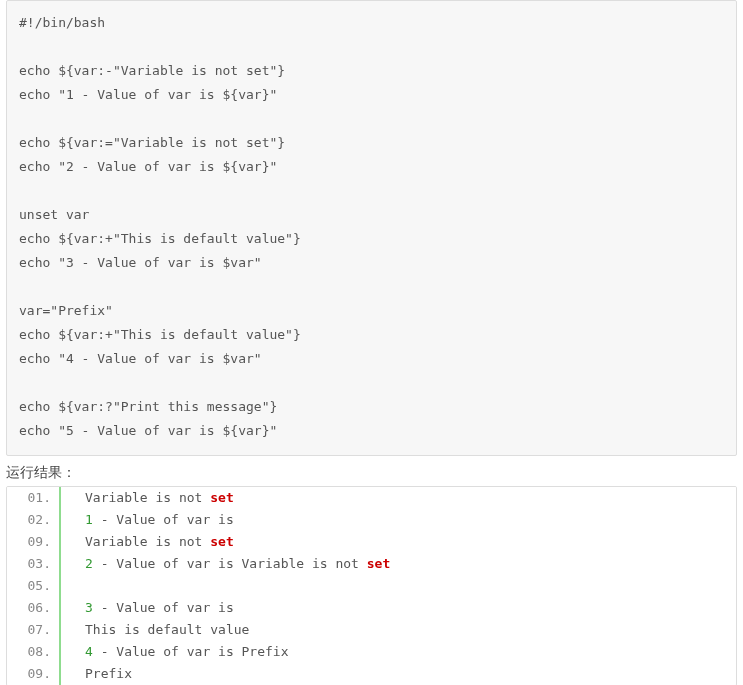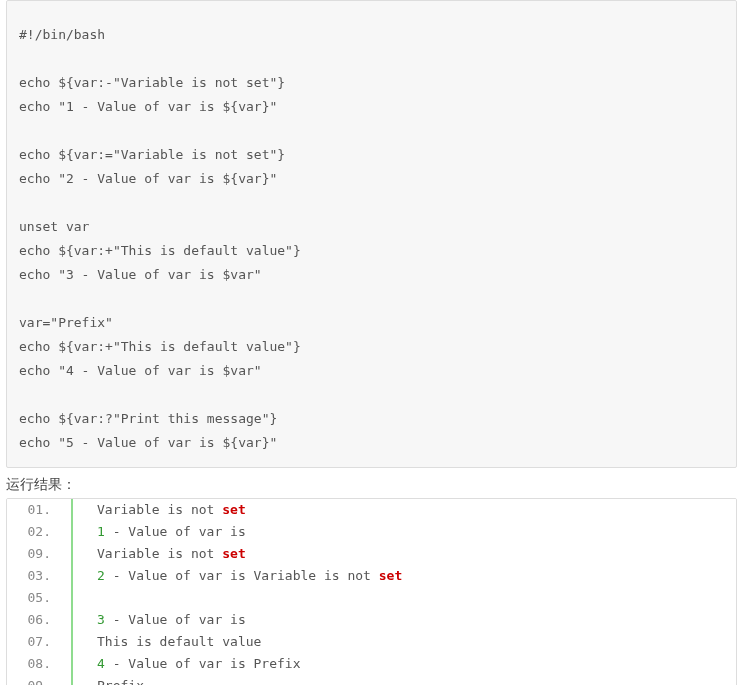--- a/index.html
+++ b/index.html
@@ -11,21 +11,21 @@
     background: #fff;
   }
   .page {
     width: 743px;
     box-sizing: border-box;
     padding: 0 6px 10px 6px;
   }
   .code-box {
     border: 1px solid #ddd;
     background: #f7f7f7;
-    padding: 22px 12px 12px 12px;
+    padding: 10px 12px 12px 12px;
     border-radius: 2px;
     font-family: SimSun, "PMingLiU", "宋体", monospace;
     font-size: 13px;
     line-height: 24px;
     white-space: pre;
     color: #555;
     margin-bottom: 6px;
     overflow: hidden;
   }
   .section-title {
@@ -43,21 +43,21 @@
   .result-row {
     display: flex;
     align-items: stretch;
     min-height: 22px;
     line-height: 22px;
   }
   .gutter {
     width: 44px;
     flex: 0 0 44px;
     text-align: right;
-    padding-right: 20px;
+    padding-right: 8px;
     color: #888;
     background: #fff;
     border-right: 2px solid #8fdc8f;
     user-select: none;
   }
   .rcontent {
     flex: 1 1 auto;
     padding-left: 24px;
     color: #555;
     background: #fff;

